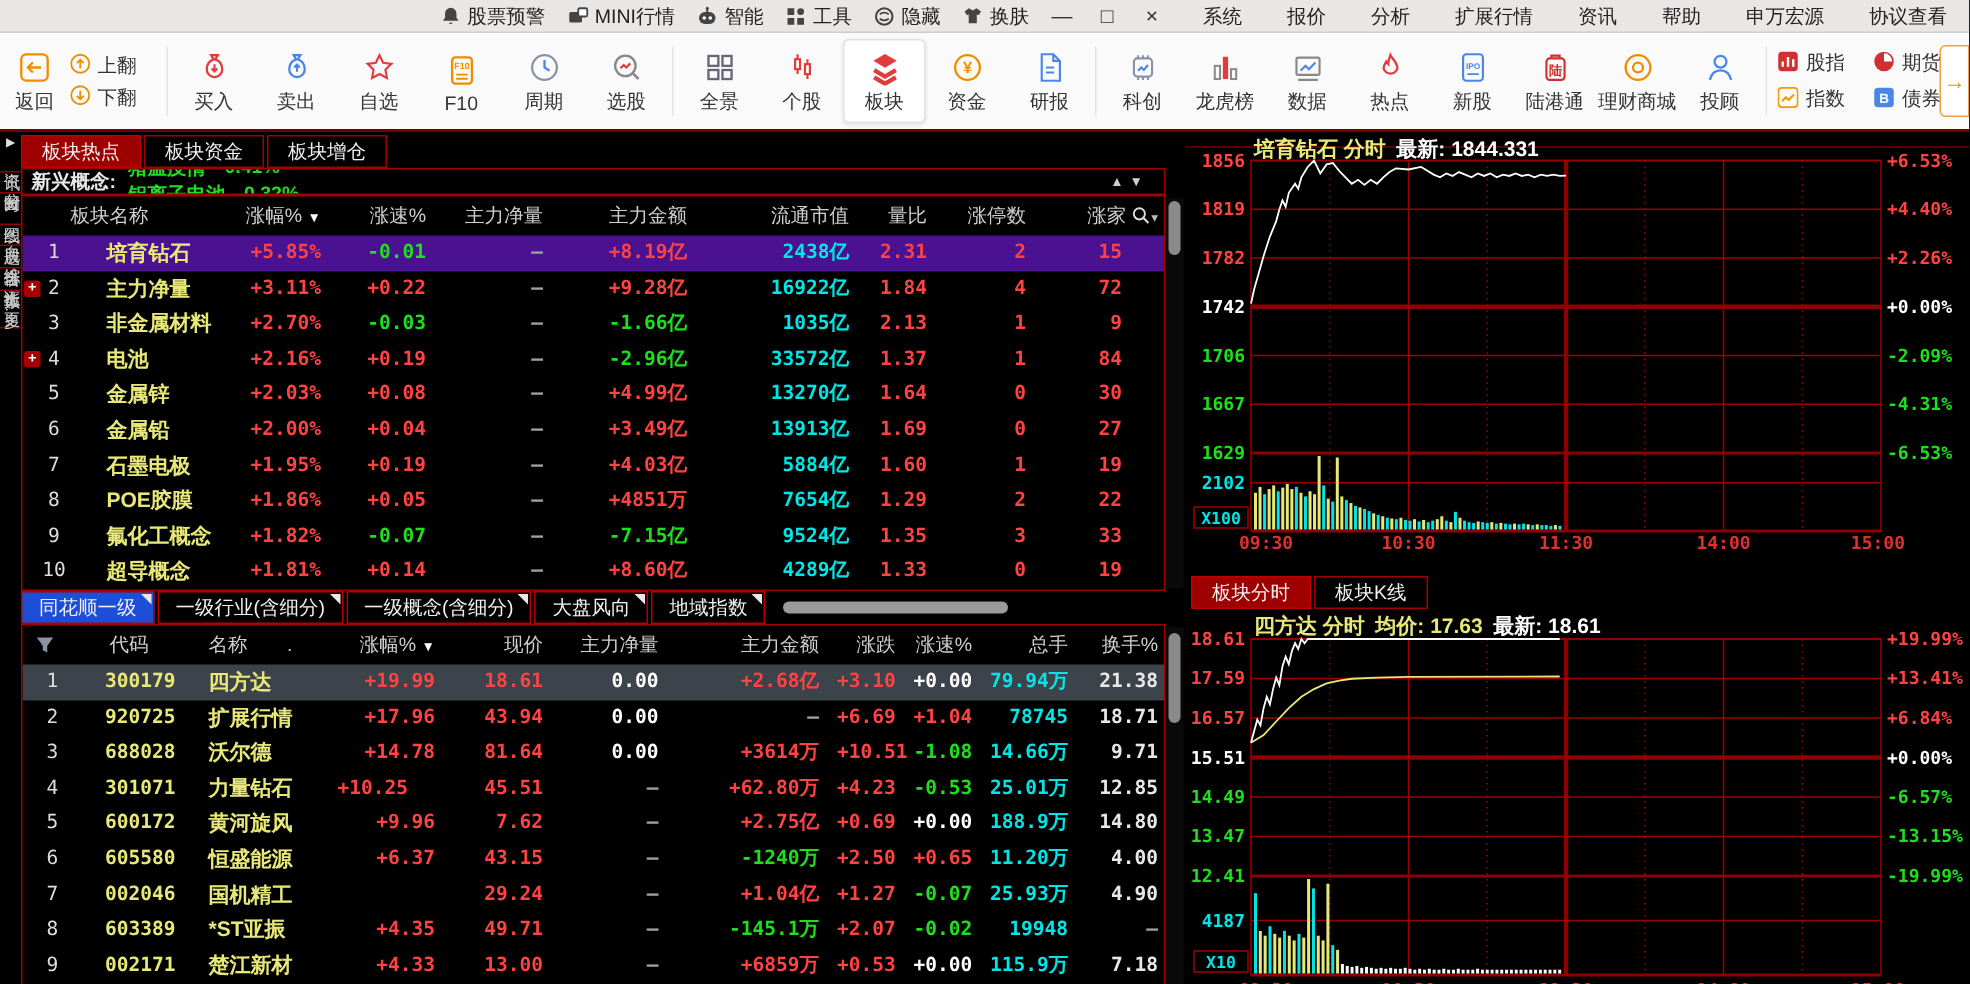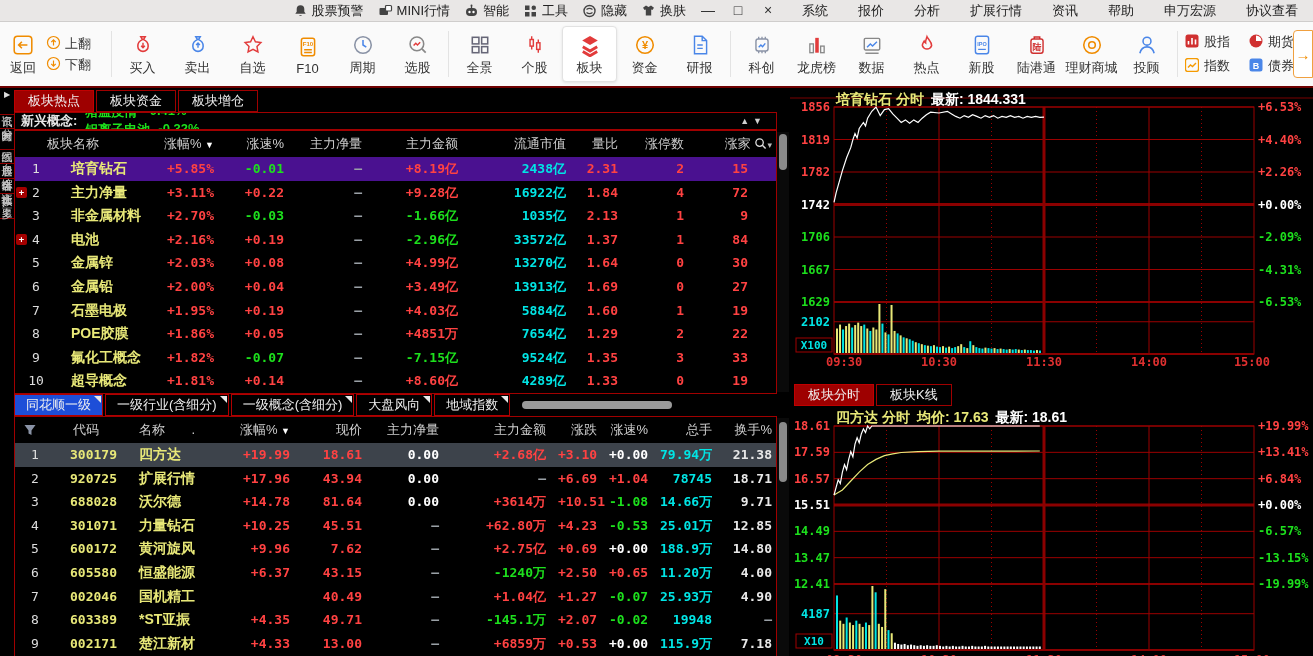--- a/index.html
+++ b/index.html
@@ -645,21 +645,21 @@
               <div class="c" style="color: rgb(255, 66, 66);">+3614万</div>
               <div class="c" style="color: rgb(255, 66, 66);">+10.51</div>
               <div class="c" style="color: rgb(29, 224, 29);">-1.08</div>
               <div class="c" style="color: rgb(0, 229, 229);">14.66万</div>
               <div class="c" style="color: rgb(232, 232, 232); padding-right: 6px;">9.71</div>
             </div>
             <div class="grid2 trow">
               <div class="cnum" style="color: rgb(221, 221, 221);">4</div>
               <div class="c" style="color: rgb(232, 232, 120); text-align: left; padding-left: 15px;">301071</div>
               <div class="cname" style="color: rgb(232, 232, 120); padding-left: 20px;">力量钻石</div>
-              <div class="c" style="color: rgb(255, 66, 66);">+10.25</div>
+              <div class="c" style="color: rgb(255, 66, 66); text-align: center;">+10.25</div>
               <div class="c" style="color: rgb(255, 66, 66);">45.51</div>
               <div class="c" style="color: rgb(154, 160, 166);">–</div>
               <div class="c" style="color: rgb(255, 66, 66);">+62.80万</div>
               <div class="c" style="color: rgb(255, 66, 66);">+4.23</div>
               <div class="c" style="color: rgb(29, 224, 29);">-0.53</div>
               <div class="c" style="color: rgb(0, 229, 229);">25.01万</div>
               <div class="c" style="color: rgb(232, 232, 232); padding-right: 6px;">12.85</div>
             </div>
             <div class="grid2 trow">
               <div class="cnum" style="color: rgb(221, 221, 221);">5</div>
@@ -685,21 +685,21 @@
               <div class="c" style="color: rgb(255, 66, 66);">+2.50</div>
               <div class="c" style="color: rgb(255, 66, 66);">+0.65</div>
               <div class="c" style="color: rgb(0, 229, 229);">11.20万</div>
               <div class="c" style="color: rgb(232, 232, 232); padding-right: 6px;">4.00</div>
             </div>
             <div class="grid2 trow">
               <div class="cnum" style="color: rgb(221, 221, 221);">7</div>
               <div class="c" style="color: rgb(232, 232, 120); text-align: left; padding-left: 15px;">002046</div>
               <div class="cname" style="color: rgb(232, 232, 120); padding-left: 20px;">国机精工</div>
               <div class="c" style="color: rgb(255, 66, 66); margin-top: 36px;">+4.54</div>
-              <div class="c" style="color: rgb(255, 66, 66);">40.49</div>
+              <div class="c" style="color: rgb(255, 66, 66);">29.24</div>
               <div class="c" style="color: rgb(154, 160, 166);">–</div>
               <div class="c" style="color: rgb(255, 66, 66);">+1.04亿</div>
               <div class="c" style="color: rgb(255, 66, 66);">+1.27</div>
               <div class="c" style="color: rgb(29, 224, 29);">-0.07</div>
               <div class="c" style="color: rgb(0, 229, 229);">25.93万</div>
               <div class="c" style="color: rgb(232, 232, 232); padding-right: 6px;">4.90</div>
             </div>
             <div class="grid2 trow">
               <div class="cnum" style="color: rgb(221, 221, 221);">8</div>
               <div class="c" style="color: rgb(232, 232, 120); text-align: left; padding-left: 15px;">603389</div>

